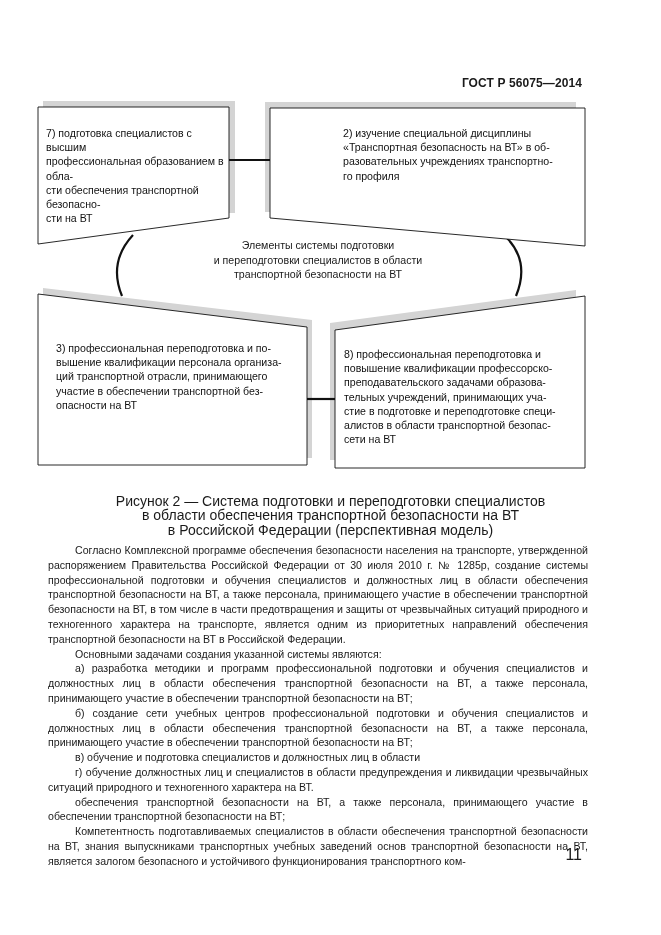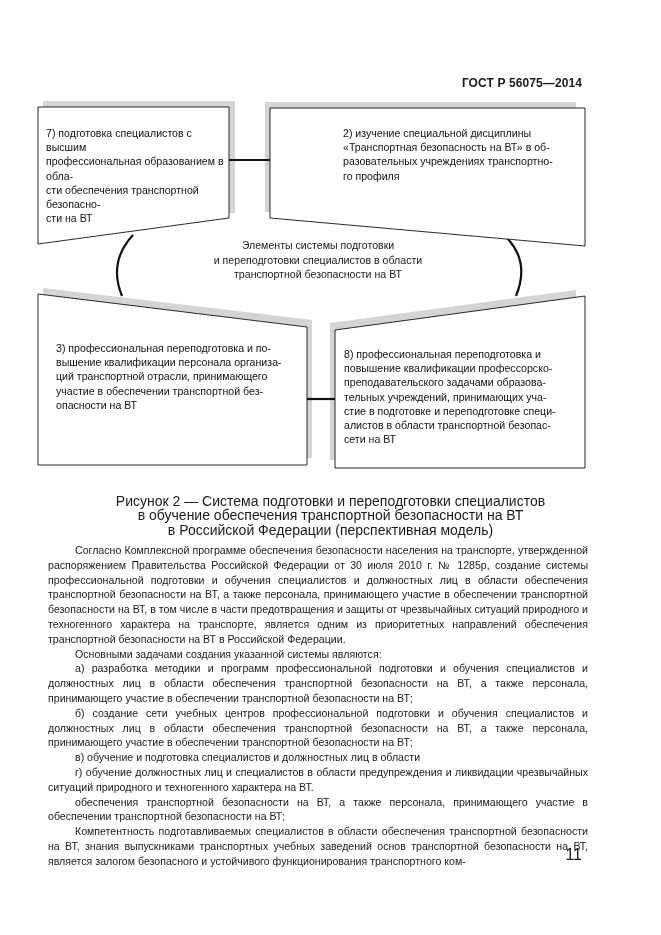--- a/index.html
+++ b/index.html
@@ -74,21 +74,21 @@
   <div>повышение квалификации профессорско-</div>
   <div>преподавательского задачами образова-</div>
   <div>тельных учреждений, принимающих уча-</div>
   <div>стие в подготовке и переподготовке специ-</div>
   <div>алистов в области транспортной безопас-</div>
   <div>сети на ВТ</div>
 </div>
 
 <div class="caption">
   <div>Рисунок 2 — Система подготовки и переподготовки специалистов</div>
-  <div>в обучение обеспечения транспортной безопасности на ВТ</div>
+  <div>в области обеспечения транспортной безопасности на ВТ</div>
   <div>в Российской Федерации (перспективная модель)</div>
 </div>
 
 <div class="body-text">
   <p>Согласно Комплексной программе обеспечения безопасности населения на транспорте, утвержденной распоряжением Правительства Российской Федерации от 30 июля 2010 г. № 1285р, создание системы профессиональной подготовки и обучения специалистов и должностных лиц в области обеспечения транспортной безопасности на ВТ, а также персонала, принимающего участие в обеспечении транспортной безопасности на ВТ, в том числе в части предотвращения и защиты от чрезвычайных ситуаций природного и техногенного характера на транспорте, является одним из приоритетных направлений обеспечения транспортной безопасности на ВТ в Российской Федерации.</p>
   <p>Основными задачами создания указанной системы являются:</p>
   <p>а) разработка методики и программ профессиональной подготовки и обучения специалистов и должностных лиц в области обеспечения транспортной безопасности на ВТ, а также персонала, принимающего участие в обеспечении транспортной безопасности на ВТ;</p>
   <p>б) создание сети учебных центров профессиональной подготовки и обучения специалистов и должностных лиц в области обеспечения транспортной безопасности на ВТ, а также персонала, принимающего участие в обеспечении транспортной безопасности на ВТ;</p>
   <p>в) обучение и подготовка специалистов и должностных лиц в области</p>
   <p>г) обучение должностных лиц и специалистов в области предупреждения и ликвидации чрезвычайных ситуаций природного и техногенного характера на ВТ.</p>

